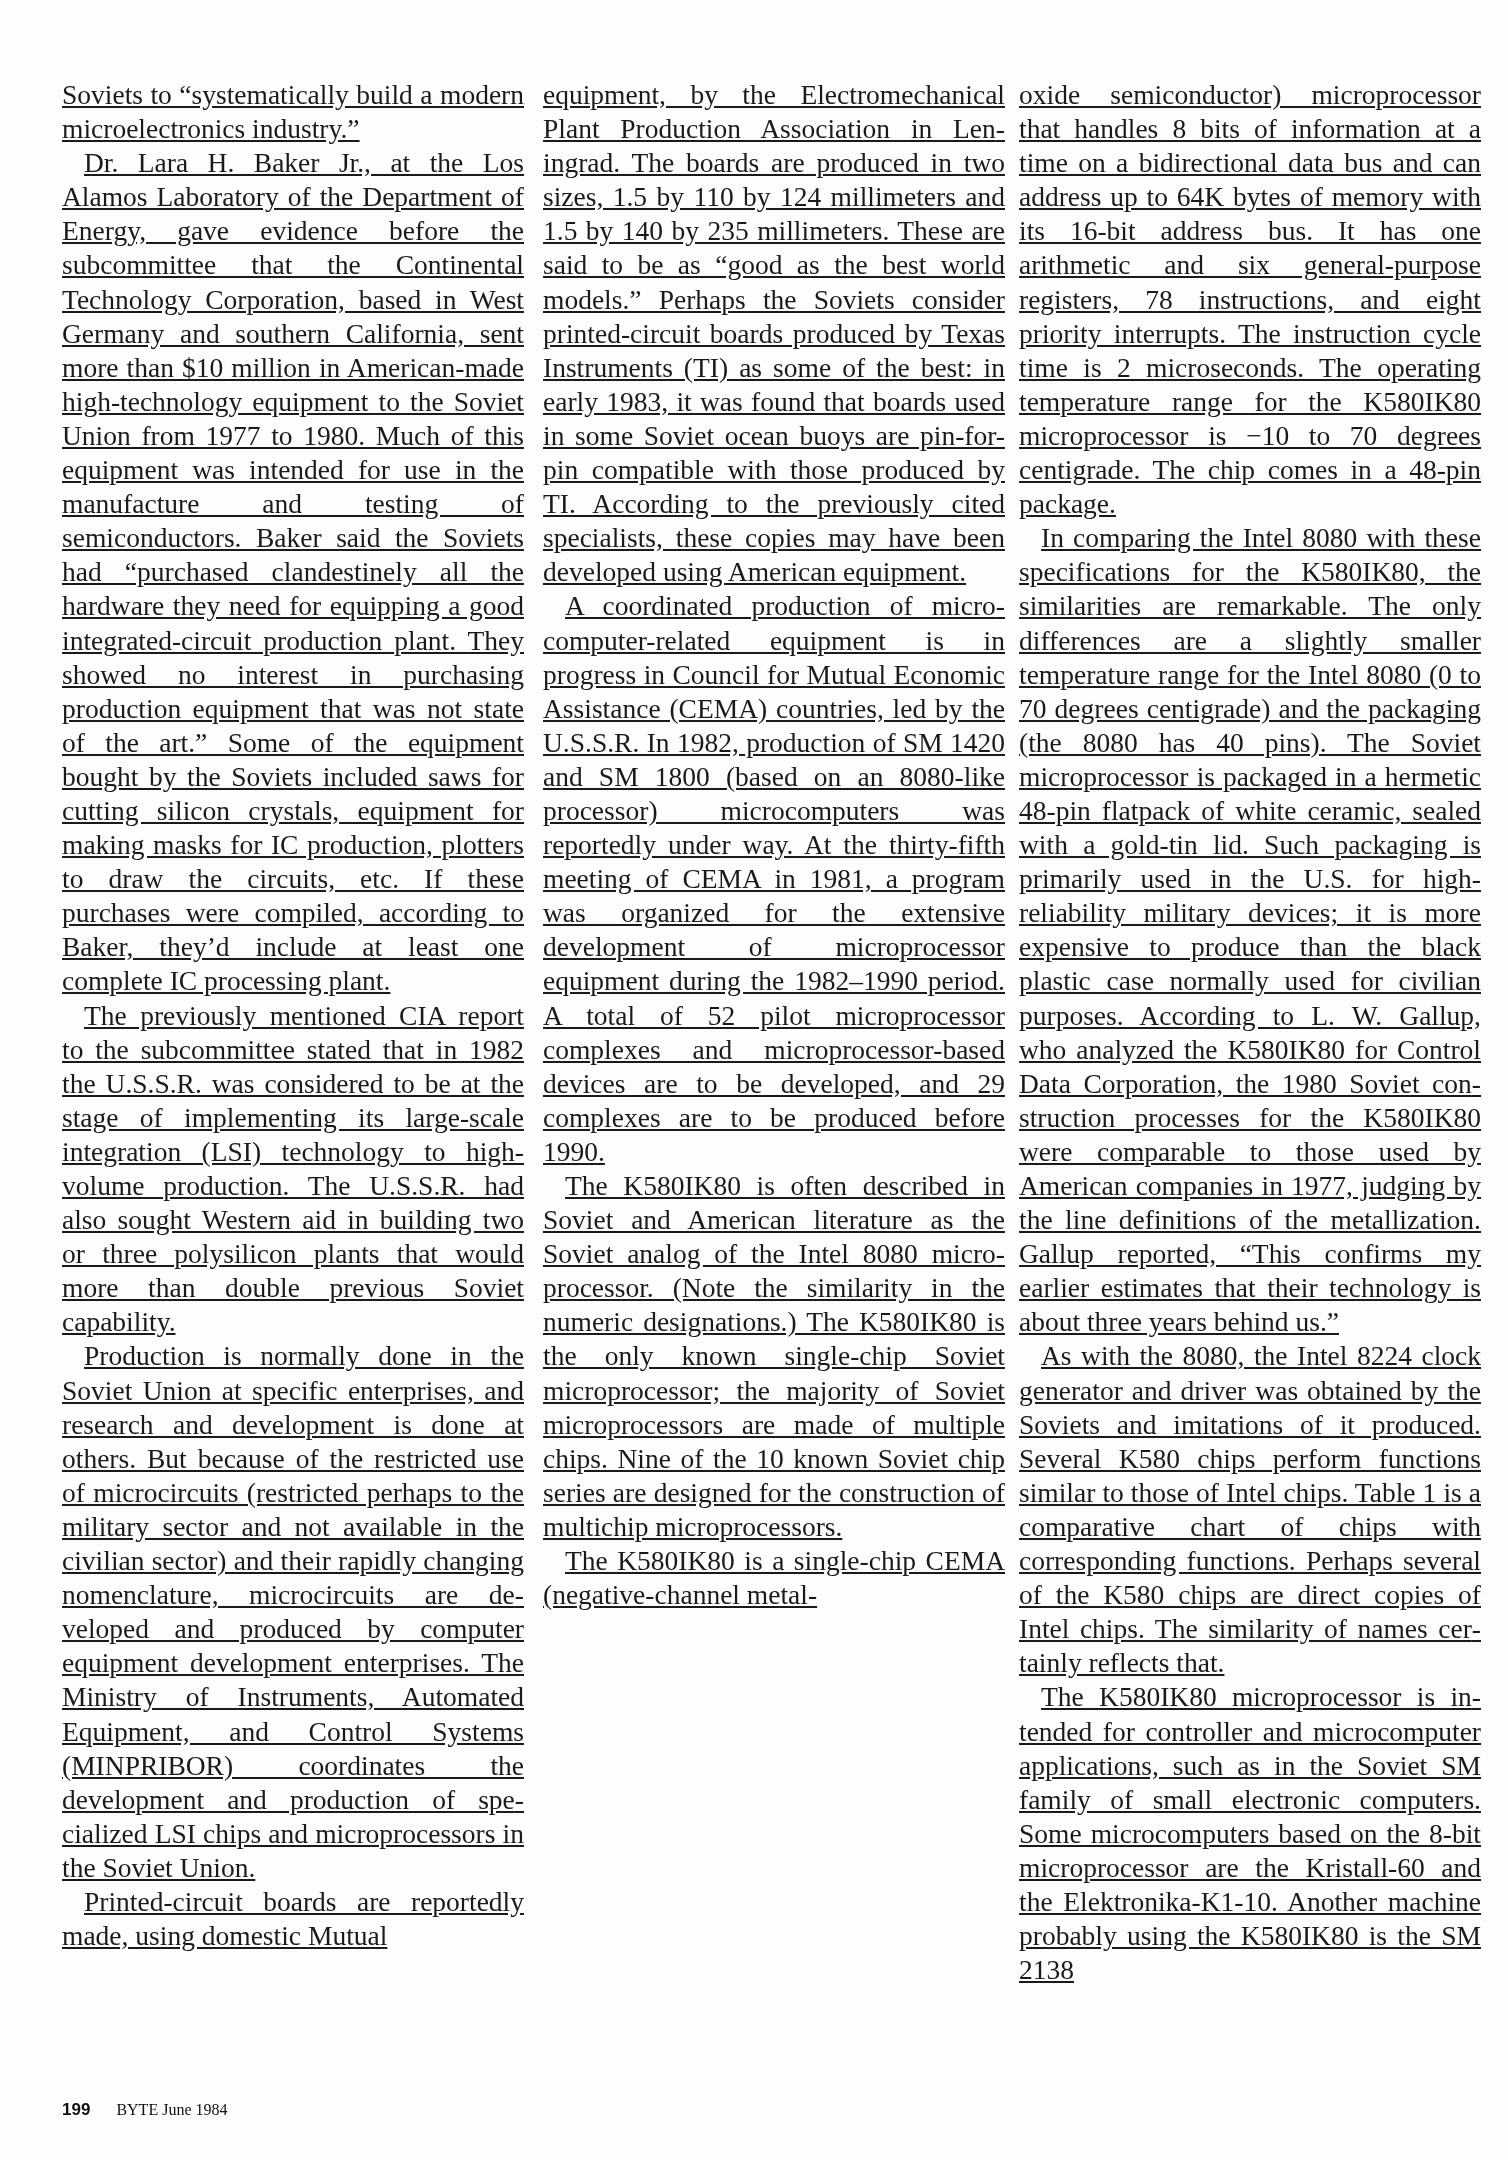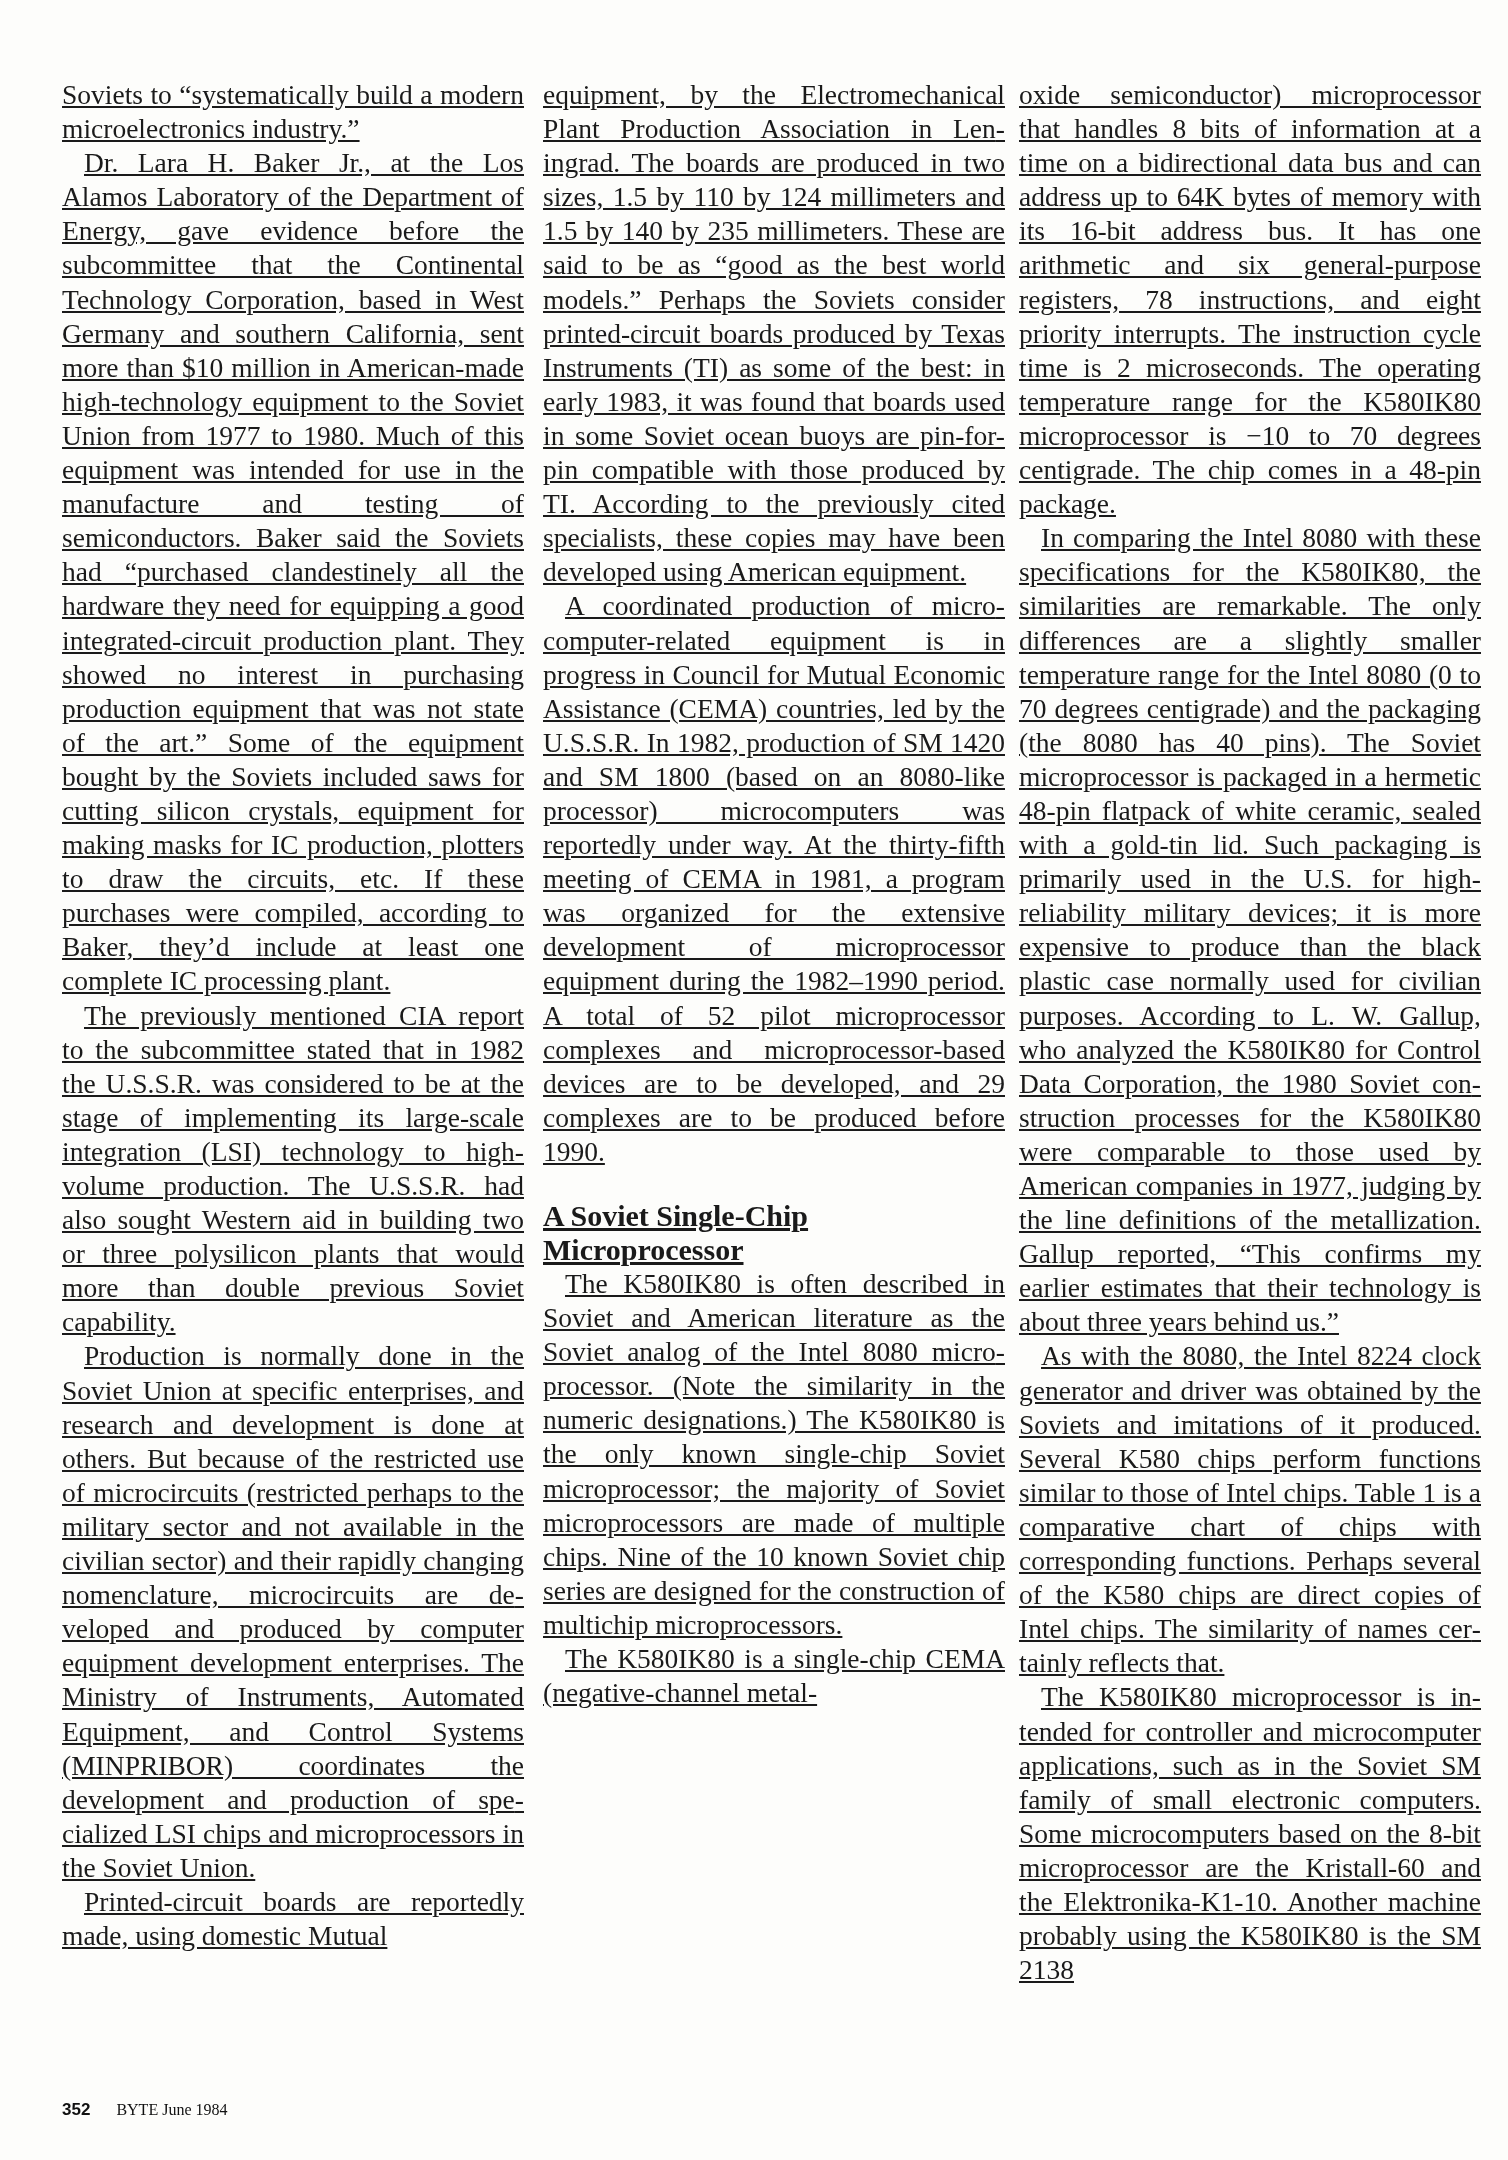--- a/index.html
+++ b/index.html
@@ -38,30 +38,29 @@
     <p class="cont">Soviets to “systematically build a modern microelectronics industry.”</p>
     <p>Dr. Lara H. Baker Jr., at the Los Alamos Laboratory of the Depart­ment of Energy, gave evidence before the subcommittee that the Continent­al Technology Corporation, based in West Germany and southern Cali­fornia, sent more than $10 million in American-made high-technology equipment to the Soviet Union from 1977 to 1980. Much of this equipment was intended for use in the manufac­ture and testing of semiconductors. Baker said the Soviets had “pur­chased clandestinely all the hardware they need for equipping a good inte­grated-circuit production plant. They showed no interest in purchasing production equipment that was not state of the art.” Some of the equip­ment bought by the Soviets includ­ed saws for cutting silicon crystals, equipment for making masks for IC production, plotters to draw the cir­cuits, etc. If these purchases were compiled, according to Baker, they’d include at least one complete IC pro­cessing plant.</p>
     <p>The previously mentioned CIA report to the subcommittee stated that in 1982 the U.S.S.R. was con­sidered to be at the stage of imple­menting its large-scale integration (LSI) technology to high-volume pro­duction. The U.S.S.R. had also sought Western aid in building two or three polysilicon plants that would more than double previous Soviet capability.</p>
     <p>Production is normally done in the Soviet Union at specific enterprises, and research and development is done at others. But because of the restricted use of microcircuits (re­stricted perhaps to the military sec­tor and not available in the civilian sector) and their rapidly changing nomenclature, microcircuits are de­veloped and produced by computer equipment development enterprises. The Ministry of Instruments, Auto­mated Equipment, and Control Sys­tems (MINPRIBOR) coordinates the development and production of spe­cialized LSI chips and microproces­sors in the Soviet Union.</p>
     <p>Printed-circuit boards are report­edly made, using domestic Mutual</p>
   </div>
 
   <div class="col col2">
     <p class="cont">equipment, by the Electromechanical Plant Production Association in Len­ingrad. The boards are produced in two sizes, 1.5 by 110 by 124 milli­meters and 1.5 by 140 by 235 milli­meters. These are said to be as “good as the best world models.” Perhaps the Soviets consider printed-circuit boards produced by Texas Instru­ments (TI) as some of the best: in early 1983, it was found that boards used in some Soviet ocean buoys are pin-for-pin compatible with those produced by TI. According to the previously cited specialists, these copies may have been developed using American equipment.</p>
     <p>A coordinated production of micro­computer-related equipment is in progress in Council for Mutual Economic Assistance (CEMA) coun­tries, led by the U.S.S.R. In 1982, pro­duction of SM 1420 and SM 1800 (based on an 8080-like processor) mi­crocomputers was reportedly under way. At the thirty-fifth meeting of CEMA in 1981, a program was organ­ized for the extensive development of microprocessor equipment during the 1982–1990 period. A total of 52 pilot microprocessor complexes and microprocessor-based devices are to be developed, and 29 complexes are to be produced before 1990.</p>
-    <h2>A Soviet Single-Chip Microprocessor</h2>
     <p>The K580IK80 is often described in Soviet and American literature as the Soviet analog of the Intel 8080 micro­processor. (Note the similarity in the numeric designations.) The K580IK80 is the only known single-chip Soviet microprocessor; the majority of Soviet microprocessors are made of multiple chips. Nine of the 10 known Soviet chip series are designed for the construction of multichip micro­processors.</p>
     <p>The K580IK80 is a single-chip CEMA (negative-channel metal-</p>
   </div>
 
   <div class="col col3">
     <p class="cont">oxide semiconductor) microprocessor that handles 8 bits of information at a time on a bidirectional data bus and can address up to 64K bytes of mem­ory with its 16-bit address bus. It has one arithmetic and six general-pur­pose registers, 78 instructions, and eight priority interrupts. The instruc­tion cycle time is 2 microseconds. The operating temperature range for the K580IK80 microprocessor is −10 to 70 degrees centigrade. The chip comes in a 48-pin package.</p>
     <p>In comparing the Intel 8080 with these specifications for the K580IK80, the similarities are remarkable. The only differences are a slightly smaller temperature range for the Intel 8080 (0 to 70 degrees centigrade) and the packaging (the 8080 has 40 pins). The Soviet microprocessor is packaged in a hermetic 48-pin flatpack of white ceramic, sealed with a gold-tin lid. Such packaging is primarily used in the U.S. for high-reliability military devices; it is more expensive to pro­duce than the black plastic case nor­mally used for civilian purposes. Ac­cording to L. W. Gallup, who ana­lyzed the K580IK80 for Control Data Corporation, the 1980 Soviet con­struction processes for the K580IK80 were comparable to those used by American companies in 1977, judging by the line definitions of the metal­lization. Gallup reported, “This con­firms my earlier estimates that their technology is about three years behind us.”</p>
     <p>As with the 8080, the Intel 8224 clock generator and driver was ob­tained by the Soviets and imitations of it produced. Several K580 chips perform functions similar to those of Intel chips. Table 1 is a comparative chart of chips with corresponding functions. Perhaps several of the K580 chips are direct copies of Intel chips. The similarity of names cer­tainly reflects that.</p>
     <p>The K580IK80 microprocessor is in­tended for controller and microcom­puter applications, such as in the Soviet SM family of small electronic computers. Some microcomputers based on the 8-bit microprocessor are the Kristall-60 and the Elektronika-K1-10. Another machine probably us­ing the K580IK80 is the SM 2138</p>
   </div>
 
   <div class="footer">
-    <span class="pg">352</span>
+    <span class="pg">199</span>
     <span>BYTE June 1984</span>
   </div>
 
 </div>
 
 </body></html>

